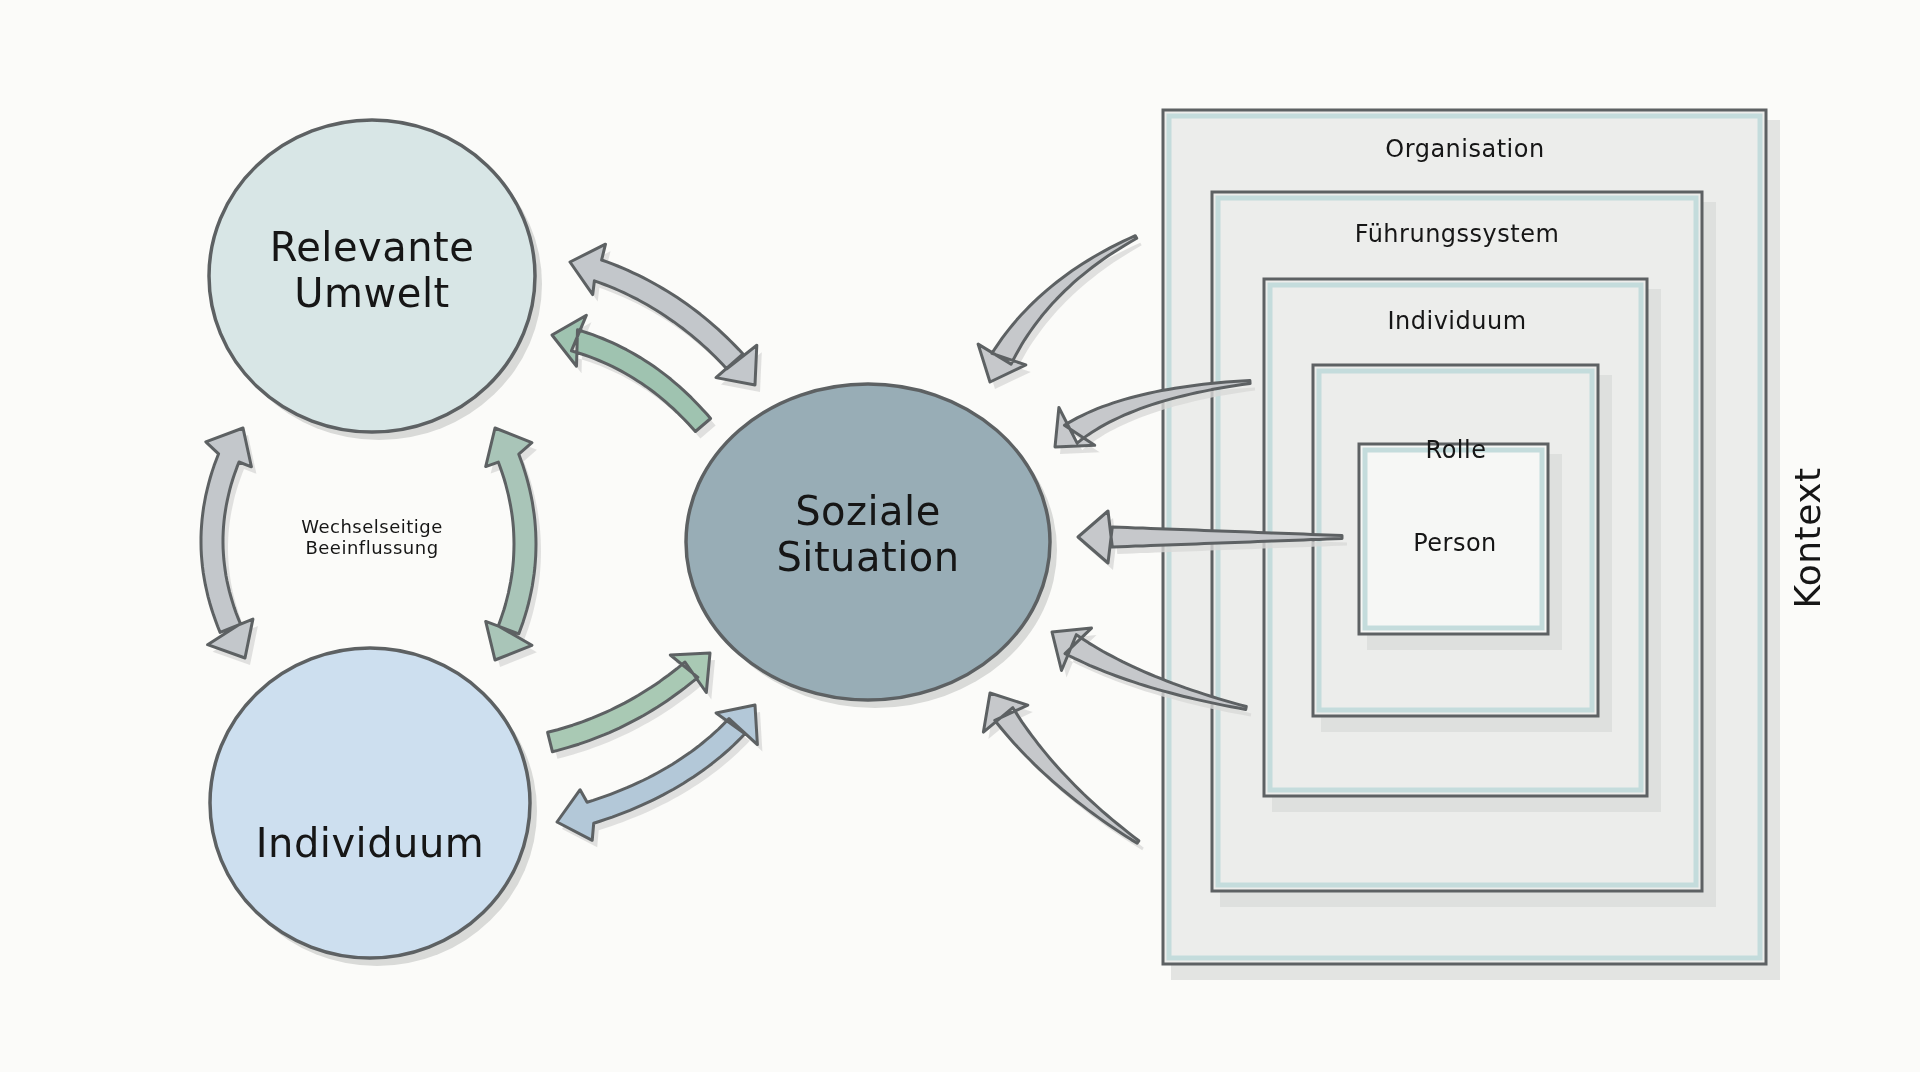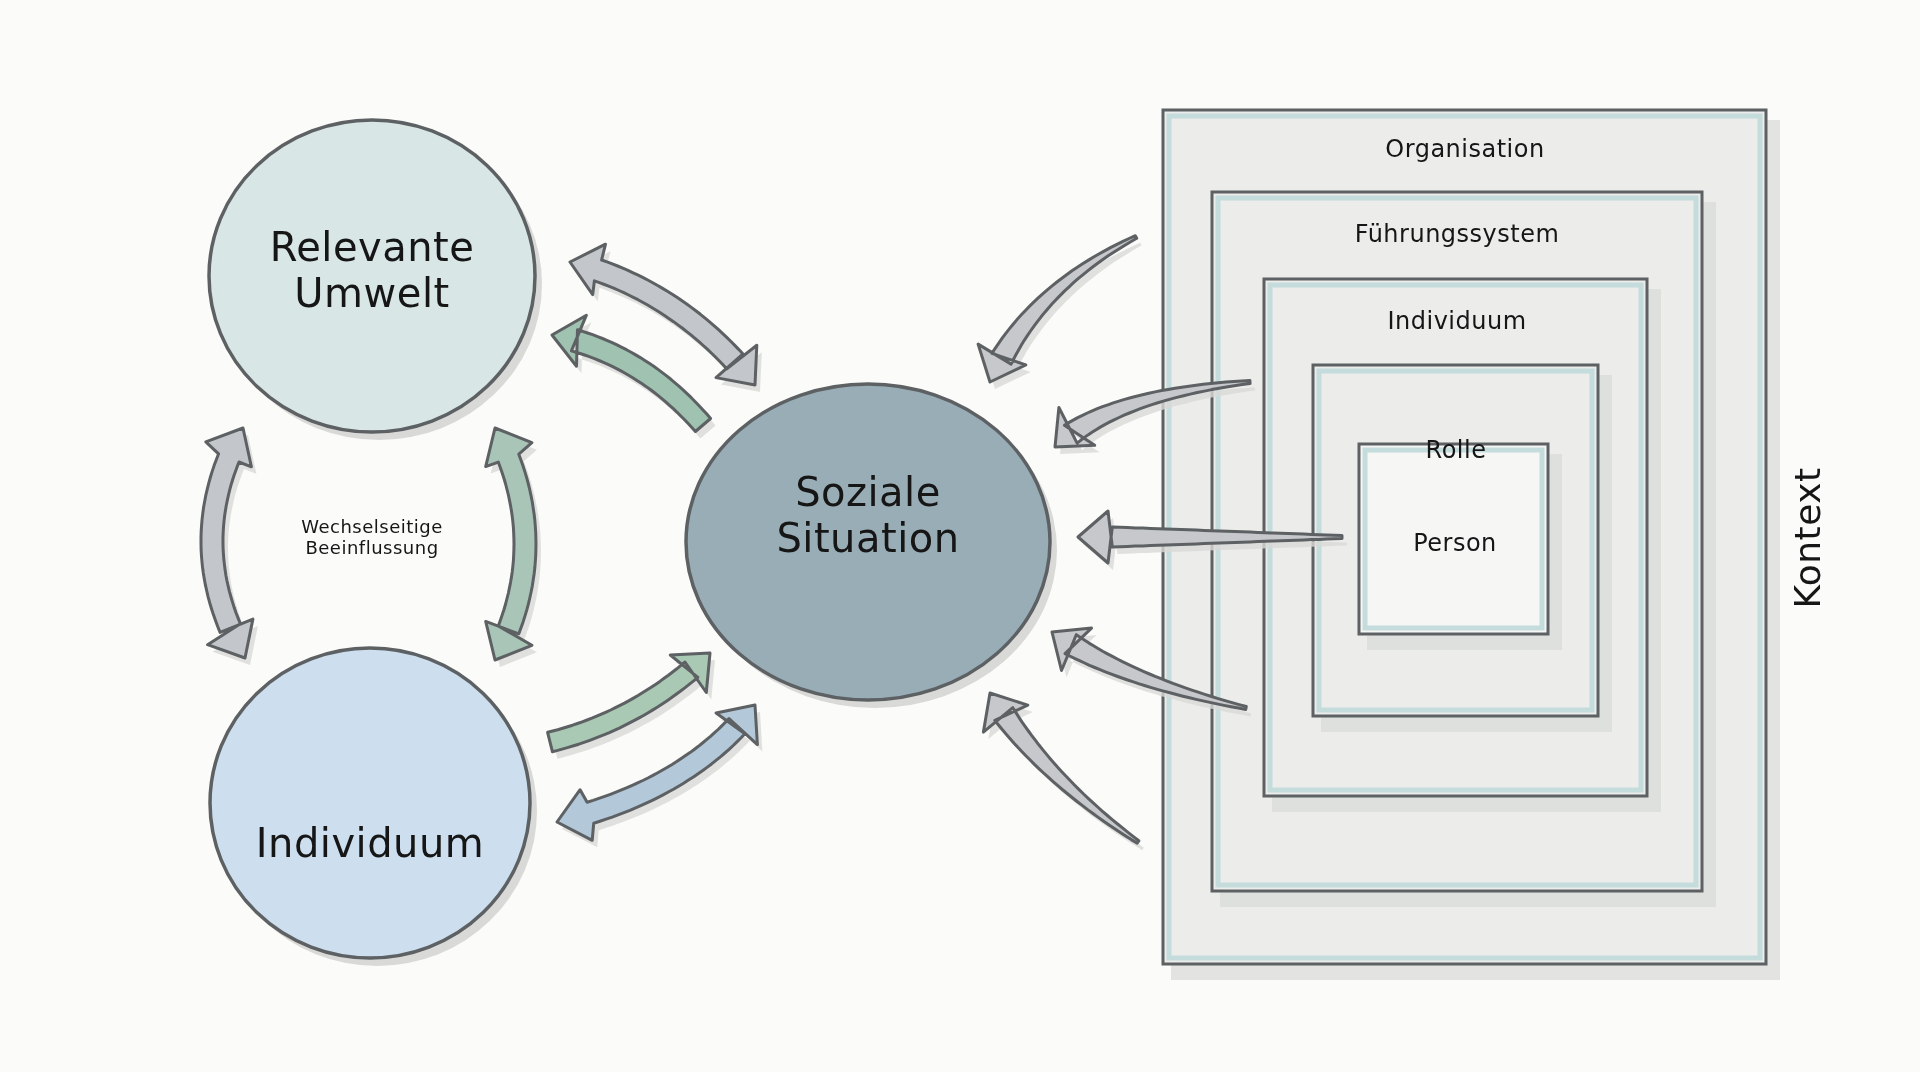--- a/index.html
+++ b/index.html
@@ -120,21 +120,21 @@
   </svg>
 
   
   <div class="lbl big" style="left:372px; top:270px;">
     <div>Relevante</div>
     <div>Umwelt</div>
   </div>
   <div class="lbl big" style="left:370px; top:843px;">
     <div>Individuum</div>
   </div>
-  <div class="lbl big" style="left:868px; top:515px;">
+  <div class="lbl big" style="left:868px; top:534px;">
     <div>Soziale</div>
     <div>Situation</div>
   </div>
   <div class="lbl small" style="left:372px; top:538px;">
     <div>Wechselseitige</div>
     <div>Beeinflussung</div>
   </div>
 
   
   <div class="lbl box" style="left:1465px; top:150px;">Organisation</div>

